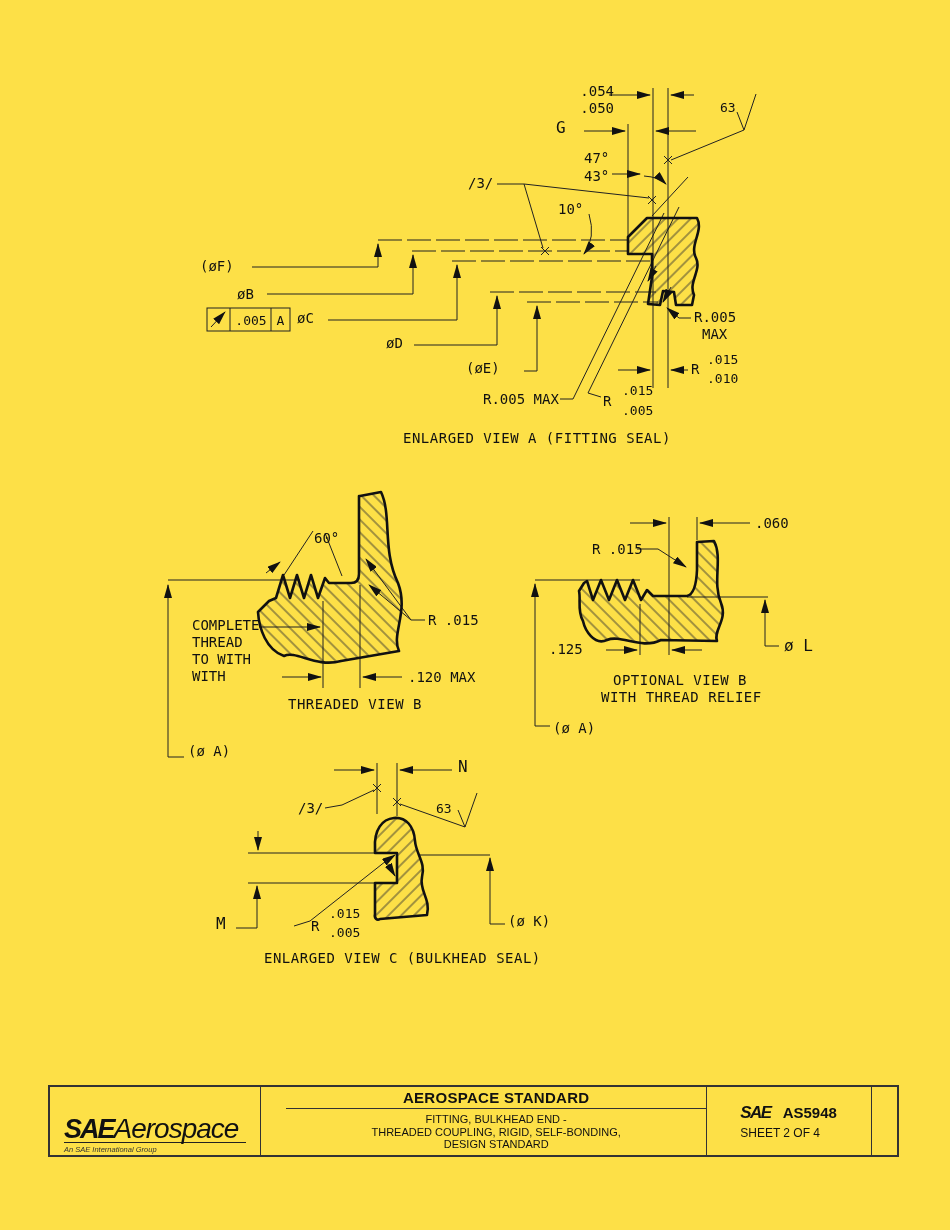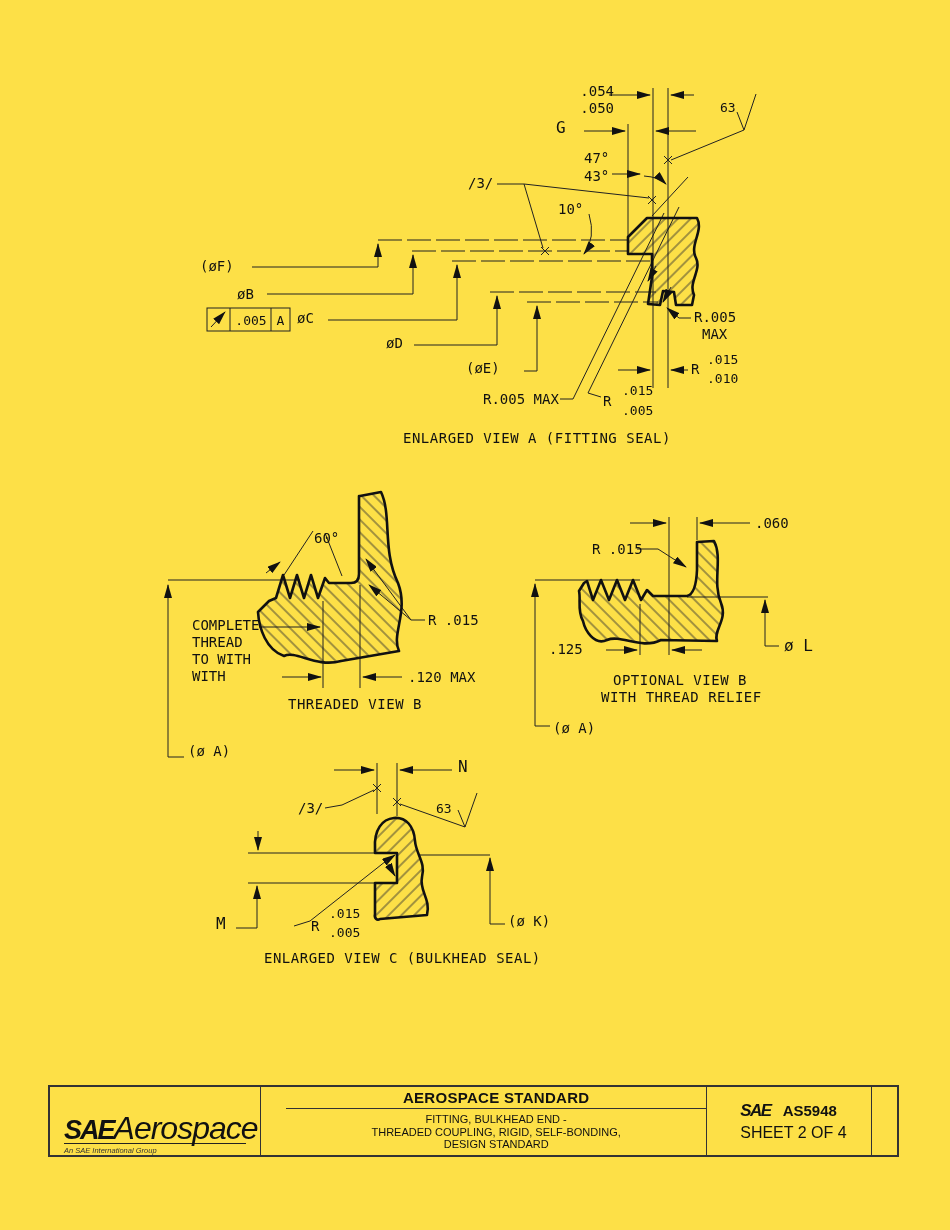--- a/index.html
+++ b/index.html
@@ -12,33 +12,33 @@
   .lbl.right{text-align:right;}
   .cap{position:absolute;font-size:14px;letter-spacing:0.5px;white-space:pre;color:#111;}
   
   .tblock{position:absolute;left:48px;top:1085px;width:851px;height:72px;
           border:2px solid #333;display:flex;font-family:"Liberation Sans", sans-serif;box-sizing:border-box;gap:25px;}
   .tb-cell{box-sizing:border-box;height:100%;}
   .tb-logo{width:213px;border-right:1.5px solid #333;display:flex;flex-direction:column;
            justify-content:center;padding-left:14px;}
   .logo-row{display:flex;align-items:baseline;border-bottom:1.5px solid #222;width:182px;padding-bottom:1px;}
   .sae-mark{font-weight:bold;font-style:italic;font-size:27px;letter-spacing:-2px;line-height:24px;}
-  .aero{font-style:italic;font-size:32px;letter-spacing:-1px;line-height:24px;margin-top:28px;}
+  .aero{font-style:italic;font-size:28px;letter-spacing:-1px;line-height:24px;margin-top:28px;}
   .tagline{font-style:italic;font-size:7.5px;color:#333;margin-top:2px;}
   .tb-title{width:425px;border-right:1.5px solid #333;display:flex;flex-direction:column;}
   .tb-head{height:21px;border-bottom:1.5px solid #333;display:flex;align-items:center;justify-content:center;
            font-weight:bold;font-size:15px;letter-spacing:0.3px;}
   .tb-sub{flex:1;display:flex;flex-direction:column;align-items:center;justify-content:center;
           font-size:11px;line-height:12.5px;text-align:center;}
   .tb-doc{width:141px;border-right:1.5px solid #333;display:flex;flex-direction:column;
           justify-content:center;padding-left:8px;}
   .doc-num{display:flex;align-items:baseline;font-size:15px;}
   .sae-small{font-weight:bold;font-style:italic;font-size:17px;letter-spacing:-1.5px;margin-right:4px;}
   .doc-strong{font-weight:bold;margin-left:8px;}
-  .doc-sheet{font-size:16px;margin-top:3px;}
+  .doc-sheet{font-size:12px;margin-top:3px;}
   .tb-empty{flex:1;}
 </style>
 </head>
 <body>
 
 <div class="canvas">
 
 <svg class="linework" width="950" height="1230" viewBox="0 0 950 1230">
   <defs>
     <marker id="arr" markerUnits="userSpaceOnUse" markerWidth="14" markerHeight="8" viewBox="0 0 14 8" refX="13" refY="4" orient="auto">

